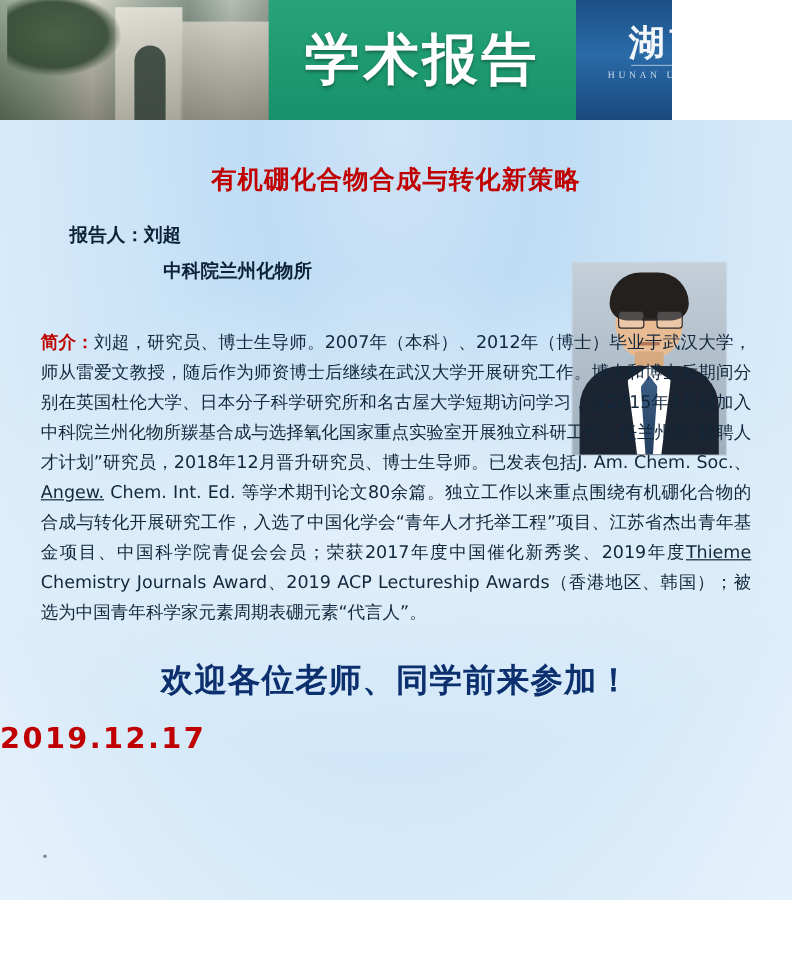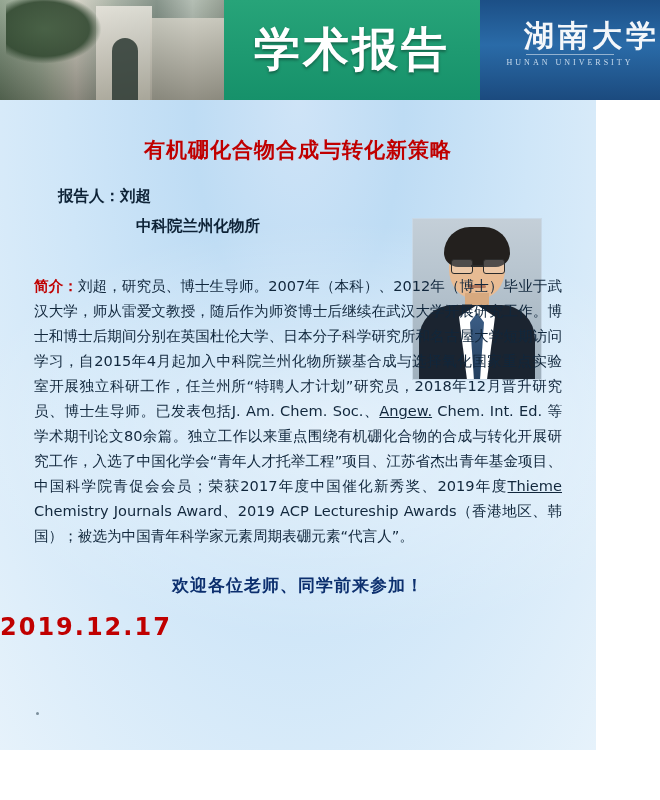--- a/index.html
+++ b/index.html
@@ -19,21 +19,21 @@
     width: 660px;
     height: 800px;
     background: #ffffff;
     overflow: hidden;
   }
 
   
   .header {
     position: relative;
     height: 100px;
-    width: 660px;
+    width: 560px;
     overflow: hidden;
     background: #0f766e;
   }
   .header-photo {
     position: absolute;
     left: 0;
     top: 0;
     width: 224px;
     height: 100px;
     background:
@@ -143,21 +143,21 @@
     right: 46px;
     top: 54px;
     height: 1px;
     background: rgba(255,255,255,0.5);
   }
 
   
   .body-area {
     position: relative;
     height: 650px;
-    width: 596px;
+    width: 660px;
     background:
       radial-gradient(ellipse at 50% 0%, #cfe4f7 0%, #bedcf4 25%, #cfe6f8 55%, #e6f2fb 100%);
     overflow: hidden;
   }
   .body-area:before {
     content: "";
     position: absolute;
     left: -40px;
     top: 120px;
     width: 740px;
@@ -320,21 +320,21 @@
     text-decoration: underline;
     margin-top: 12px;
   }
 
   .welcome {
     position: relative;
     margin-top: 26px;
     text-align: center;
     color: #0c2f6e;
     font-family: "DejaVu Sans", sans-serif;
-    font-size: 17px;
+    font-size: 27px;
     font-weight: bold;
     letter-spacing: 1px;
   }
   .date {
     position: relative;
     margin-top: 16px;
     color: #c00000;
     font-family: "DejaVu Sans", sans-serif;
     font-size: 24px;
     font-weight: bold;

